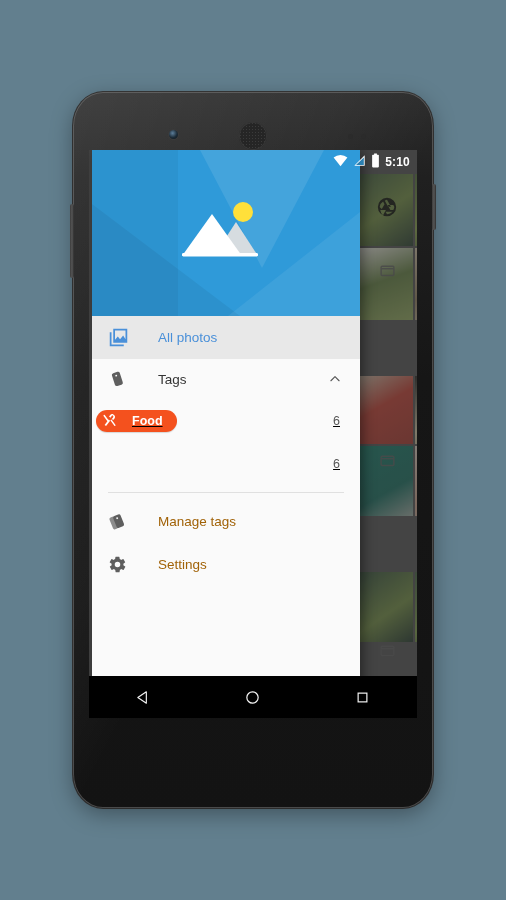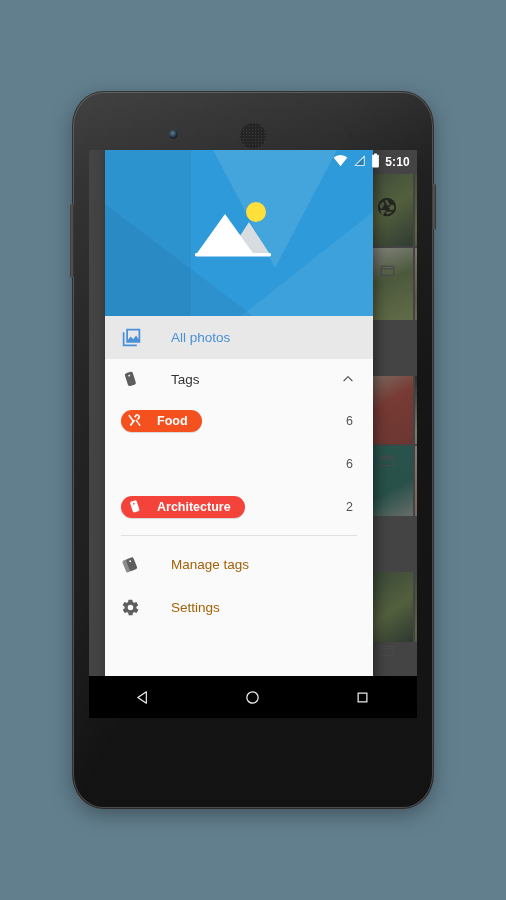--- a/index.html
+++ b/index.html
@@ -73,21 +73,21 @@
   #app-bg { position:absolute; inset:0; background:#4f4f4f; }
   #grid-col-a, #grid-col-b { position:absolute; top:24px; width:57px; }
   #grid-col-a { left:267px; }
   #grid-col-b { left:326px; }
   .cell { width:57px; margin-bottom:2px; }
   #scrim { position:absolute; inset:0; background:rgba(60,60,60,.55); }
   .bg-icon { position:absolute; color:#d8d8d8; opacity:.85; }
 
   
   #drawer {
-    position:absolute; left:16px; top:0; width:268px; height:100%;
+    position:absolute; left:3px; top:0; width:268px; height:100%;
     background:#fafafa; z-index:30;
     box-shadow: 3px 0 12px rgba(0,0,0,.45);
     display:flex; flex-direction:column;
   }
   #drawer-header {
     position:relative; height:166px; overflow:hidden;
     background:linear-gradient(135deg,#2e9ada 0%, #2f97d8 45%, #2fa3e3 100%);
     flex:none;
   }
   .facet { position:absolute; }
@@ -101,21 +101,21 @@
   .row .ico { width:28px; display:flex; align-items:center; justify-content:flex-start; flex:none; }
   .row .lbl { font-size:13.5px; color:#333; margin-left:22px; }
 
   #row-all-photos { background:#e8e8e8; height:43px; }
   #row-all-photos .lbl { color:#4a90d9; }
 
   #row-tags { height:40px; }
   #row-tags .lbl { color:#333; }
   #tags-chevron { margin-left:auto; margin-right:18px; display:flex; align-items:center; }
 
-  .chip-row { display:flex; align-items:center; height:43px; padding-left:16px; }
+  .chip-row { display:flex; align-items:center; height:43px; padding-left:4px;text-decoration:underline; }
   .chip {
     display:flex; align-items:center; height:22px; border-radius:11px;
     padding-right:14px; color:#fff; font-size:12.5px; font-weight:bold;
     box-shadow:0 1px 1px rgba(0,0,0,.14);
   }
   .chip .chip-ico { width:26px; display:flex; align-items:center; justify-content:center; flex:none; }
   .chip .chip-lbl { margin-left:10px; white-space:nowrap; }
   .chip-count { margin-left:auto; margin-right:20px; font-size:12.5px; color:#555; }
 
   #drawer-divider { height:1px; background:#e0e0e0; margin:7px 16px 7px 16px; }
@@ -255,34 +255,20 @@
               </span>
               <span class="chip-lbl">Food</span>
             </span>
             <span class="chip-count">6</span>
           </div>
 
           <div class="chip-row">
             <span class="chip-count">6</span>
           </div>
 
-          <div class="chip-row">
-            <span class="chip" style="background:#f4433a;">
-              <span class="chip-ico">
-                <svg width="15" height="15" viewBox="0 0 24 24">
-                  <g transform="rotate(-18 12 12)">
-                    <rect x="7" y="3" width="11" height="18" rx="2.6" fill="#ffffff"></rect>
-                    <circle cx="12.4" cy="7.4" r="1.3" fill="#f4433a"></circle>
-                  </g>
-                </svg>
-              </span>
-              <span class="chip-lbl">Architecture</span>
-            </span>
-            <span class="chip-count">2</span>
-          </div>
 
           <div id="drawer-divider"></div>
 
           <div class="row menu-row">
             <span class="ico">
               <svg width="19" height="19" viewBox="0 0 24 24">
                 <g transform="rotate(-22 12 12)">
                   <rect x="3.5" y="4" width="7" height="16" rx="2.2" fill="#8c8c8c"></rect>
                   <rect x="8.5" y="4" width="10" height="16" rx="2.4" fill="#5e5e5e"></rect>
                   <circle cx="13.2" cy="8" r="1.2" fill="#fafafa"></circle>

